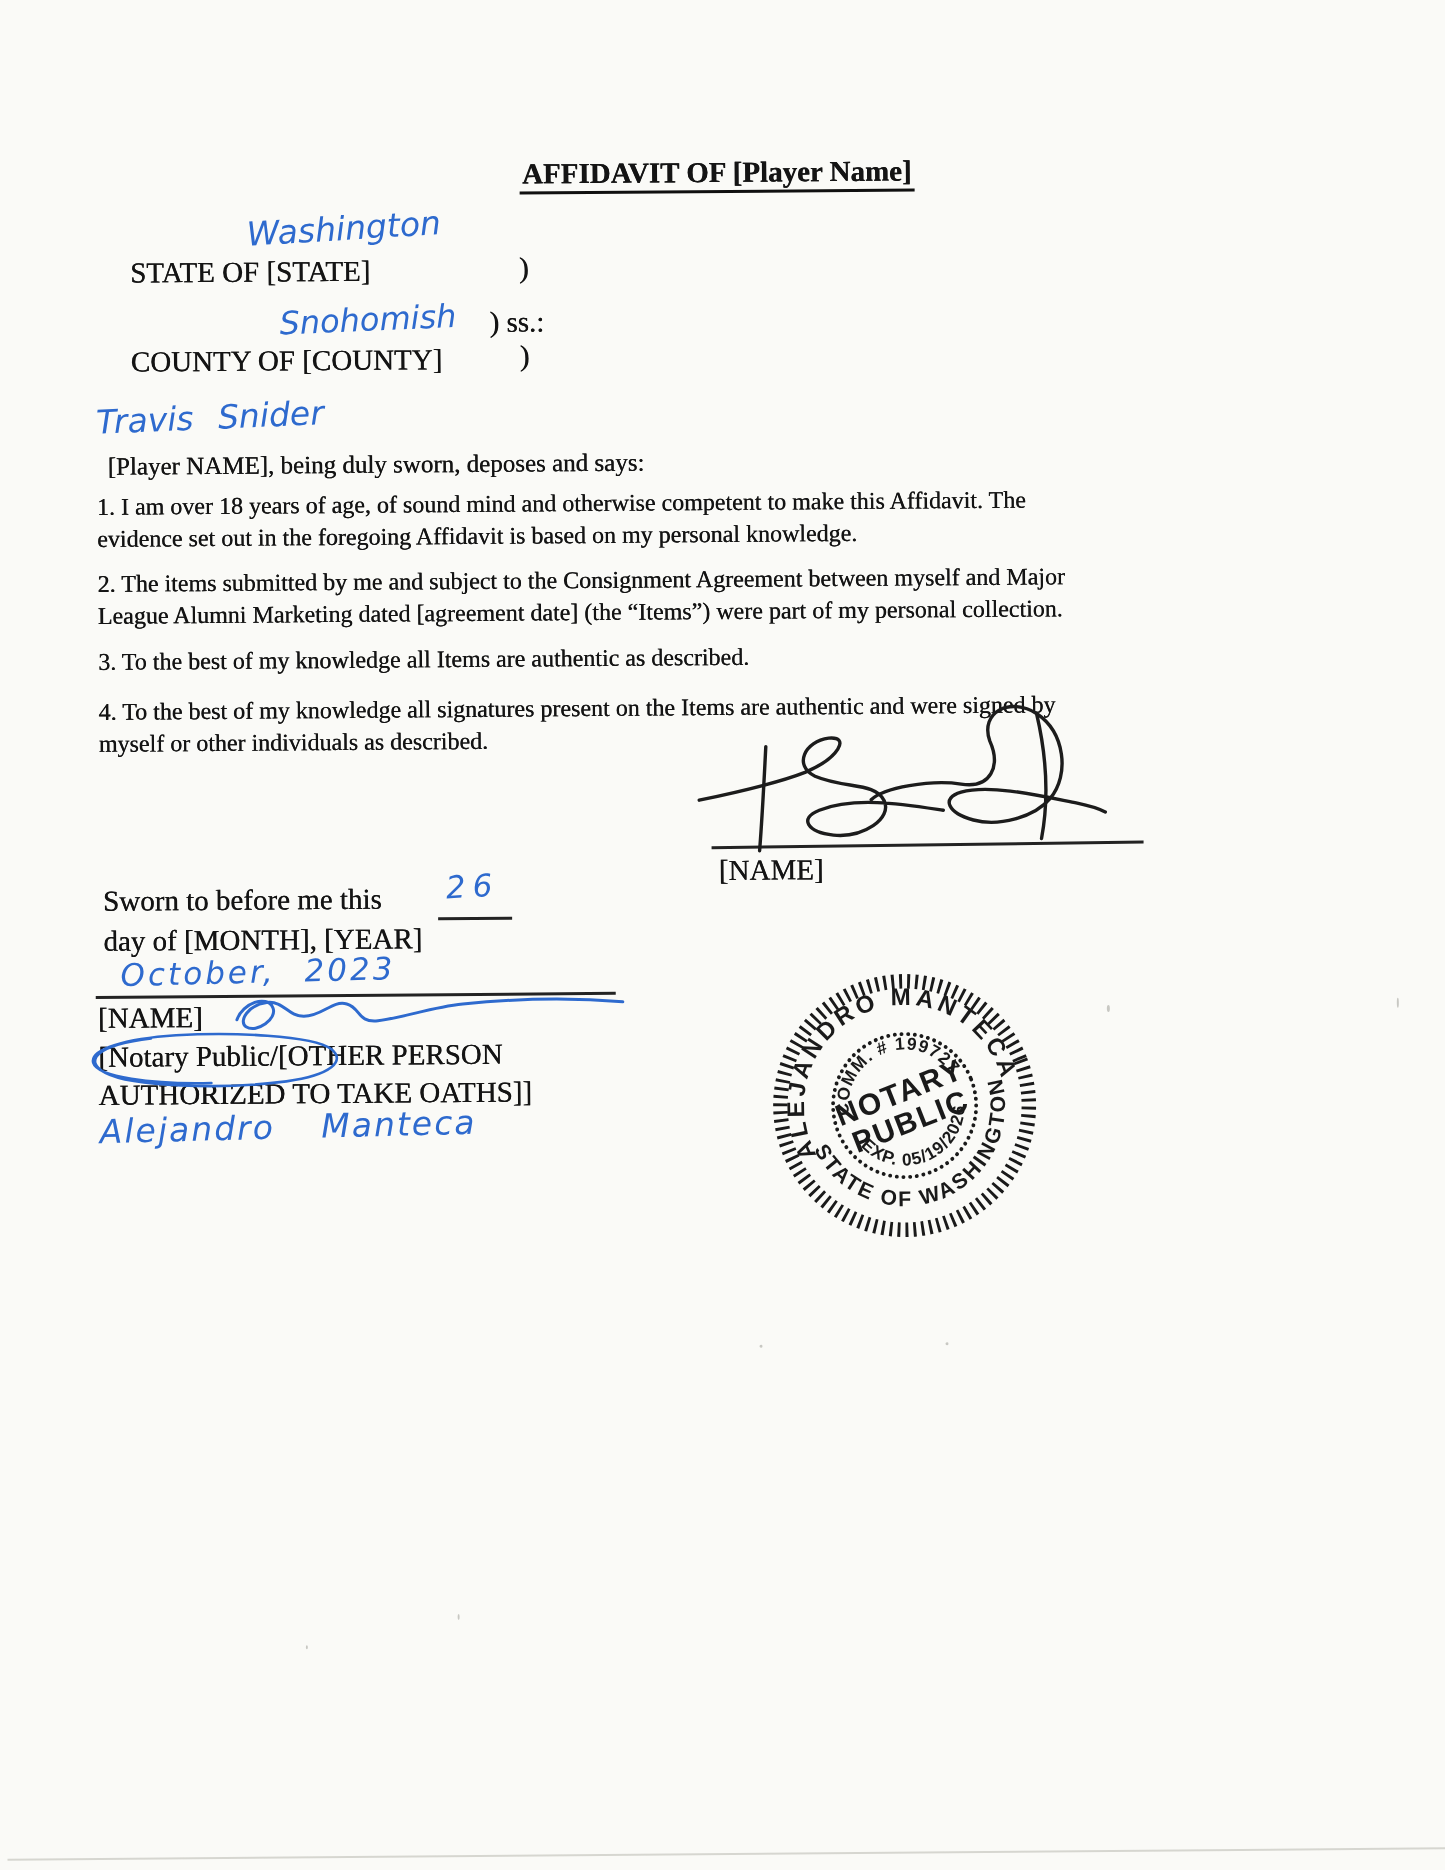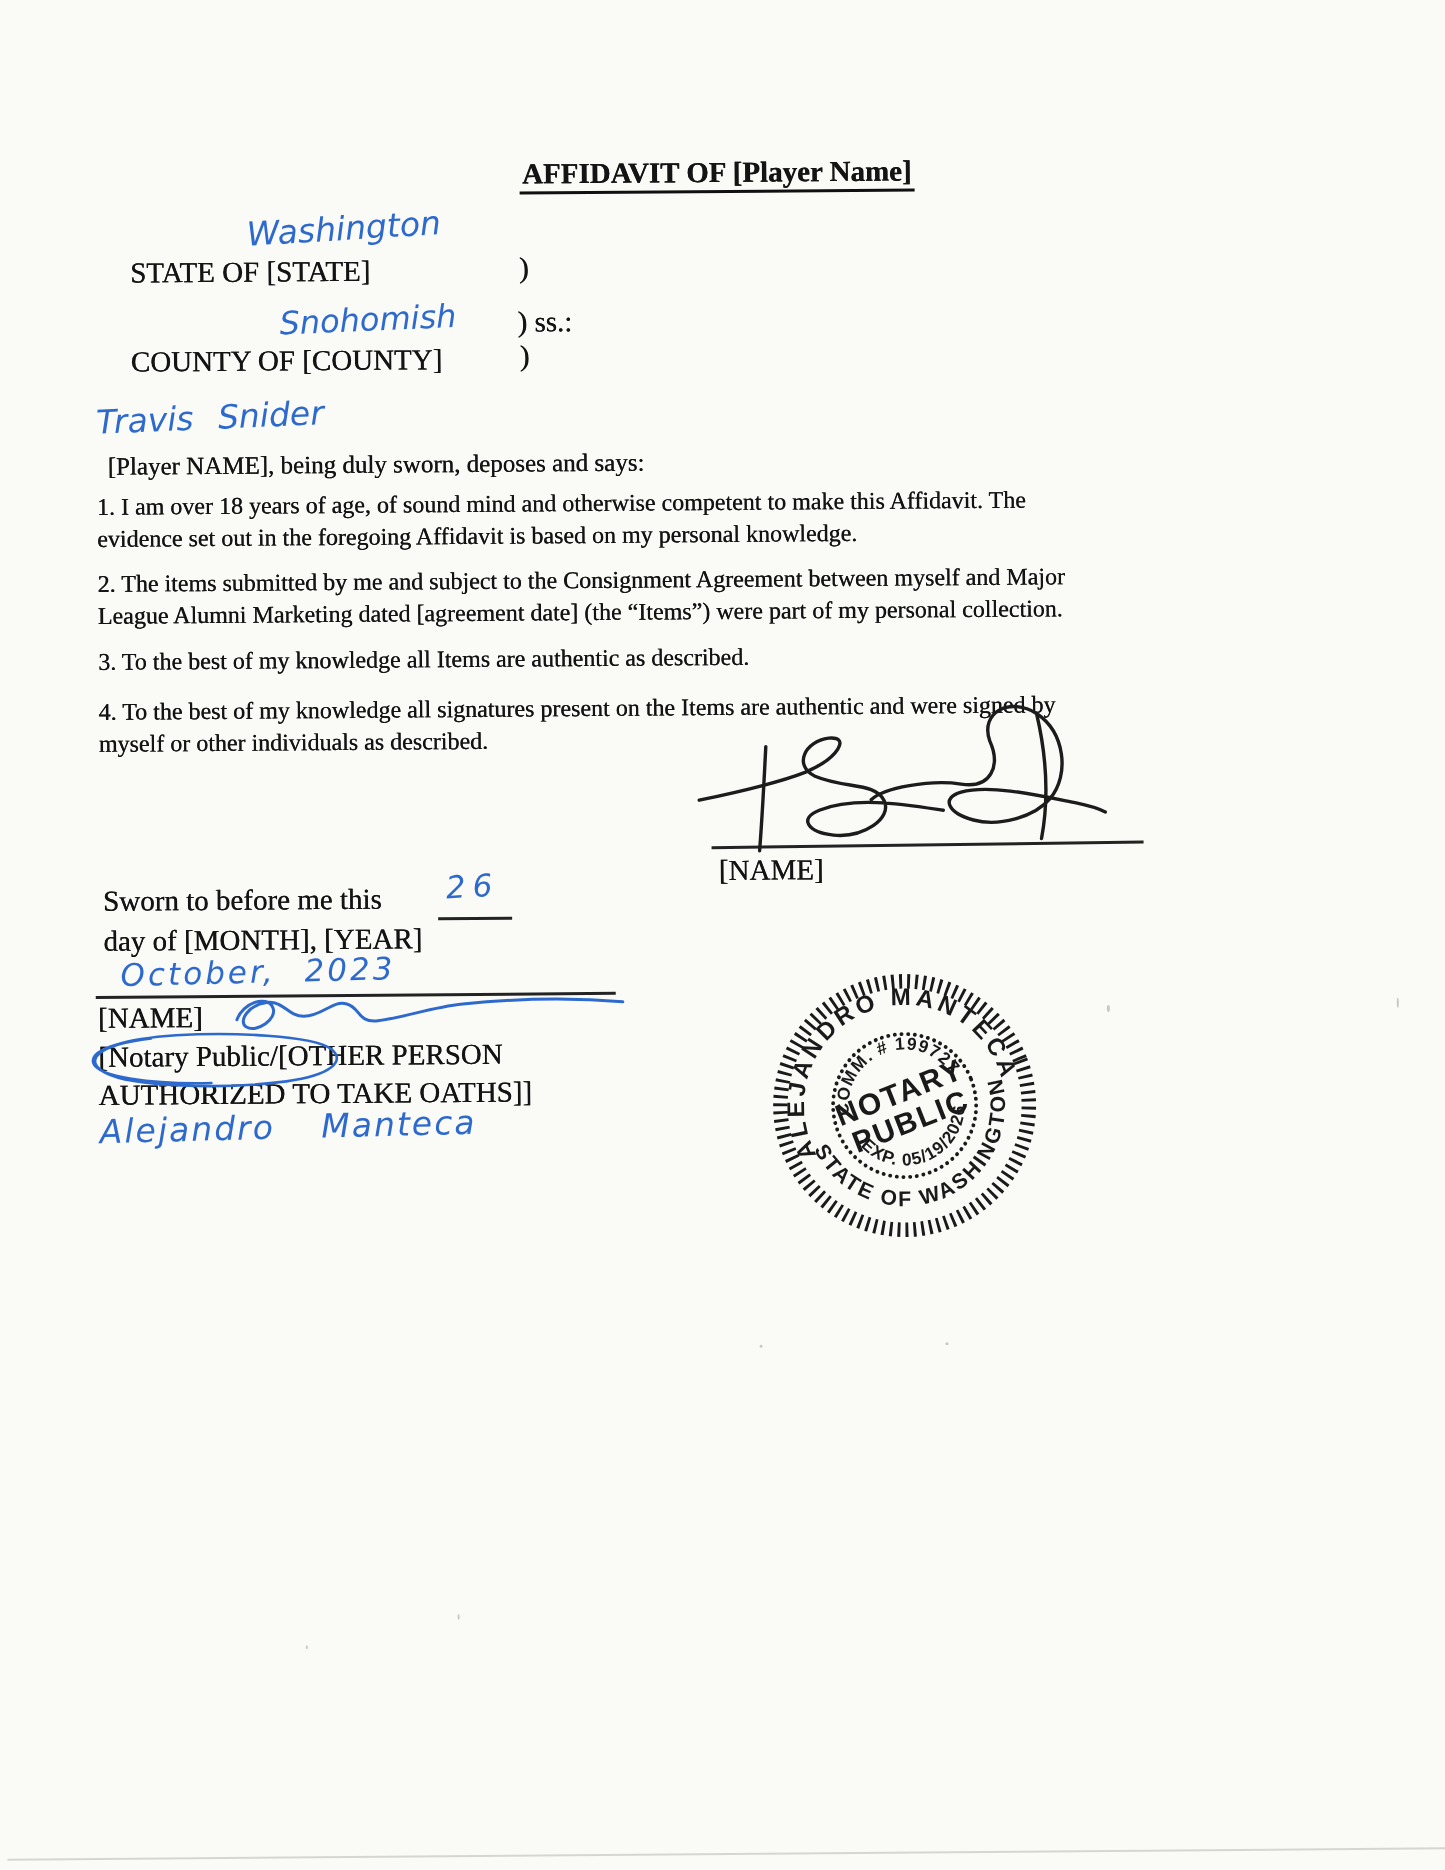--- a/index.html
+++ b/index.html
@@ -43,21 +43,21 @@
 <body>
 
 <div id="doc">
 
   <div class="abs title printed">AFFIDAVIT OF [Player Name]</div>
 
   <div class="abs hand" style="left:252px;top:206px;font-size:33px;transform:rotate(-3deg);">Washington</div>
   <div class="abs venue printed" style="left:135px;top:252px;">STATE OF [STATE]</div>
   <div class="abs venue printed" style="left:524px;top:250px;">)</div>
 
-  <div class="abs venue printed" style="left:522px;top:304px;">) ss.:</div>
+  <div class="abs venue printed" style="left:494px;top:304px;">) ss.:</div>
   <div class="abs hand" style="left:284px;top:298px;font-size:32px;transform:rotate(-2deg);">Snohomish</div>
   <div class="abs venue printed" style="left:135px;top:341px;">COUNTY OF [COUNTY]</div>
   <div class="abs venue printed" style="left:524px;top:338px;">)</div>
 
   <div class="abs hand" style="left:100px;top:394px;font-size:33px;transform:rotate(-2deg);word-spacing:14px;">Travis Snider</div>
   <div class="abs body-line printed" style="left:111px;top:446px;font-size:25px;">[Player NAME], being duly sworn, deposes and says:</div>
 
   <div class="abs" style="left:100px;top:486px;">
     <div class="body-line printed">1. I am over 18 years of age, of sound mind and otherwise competent to make this Affidavit. The</div>
     <div class="body-line printed">evidence set out in the foregoing Affidavit is based on my personal knowledge.</div>

